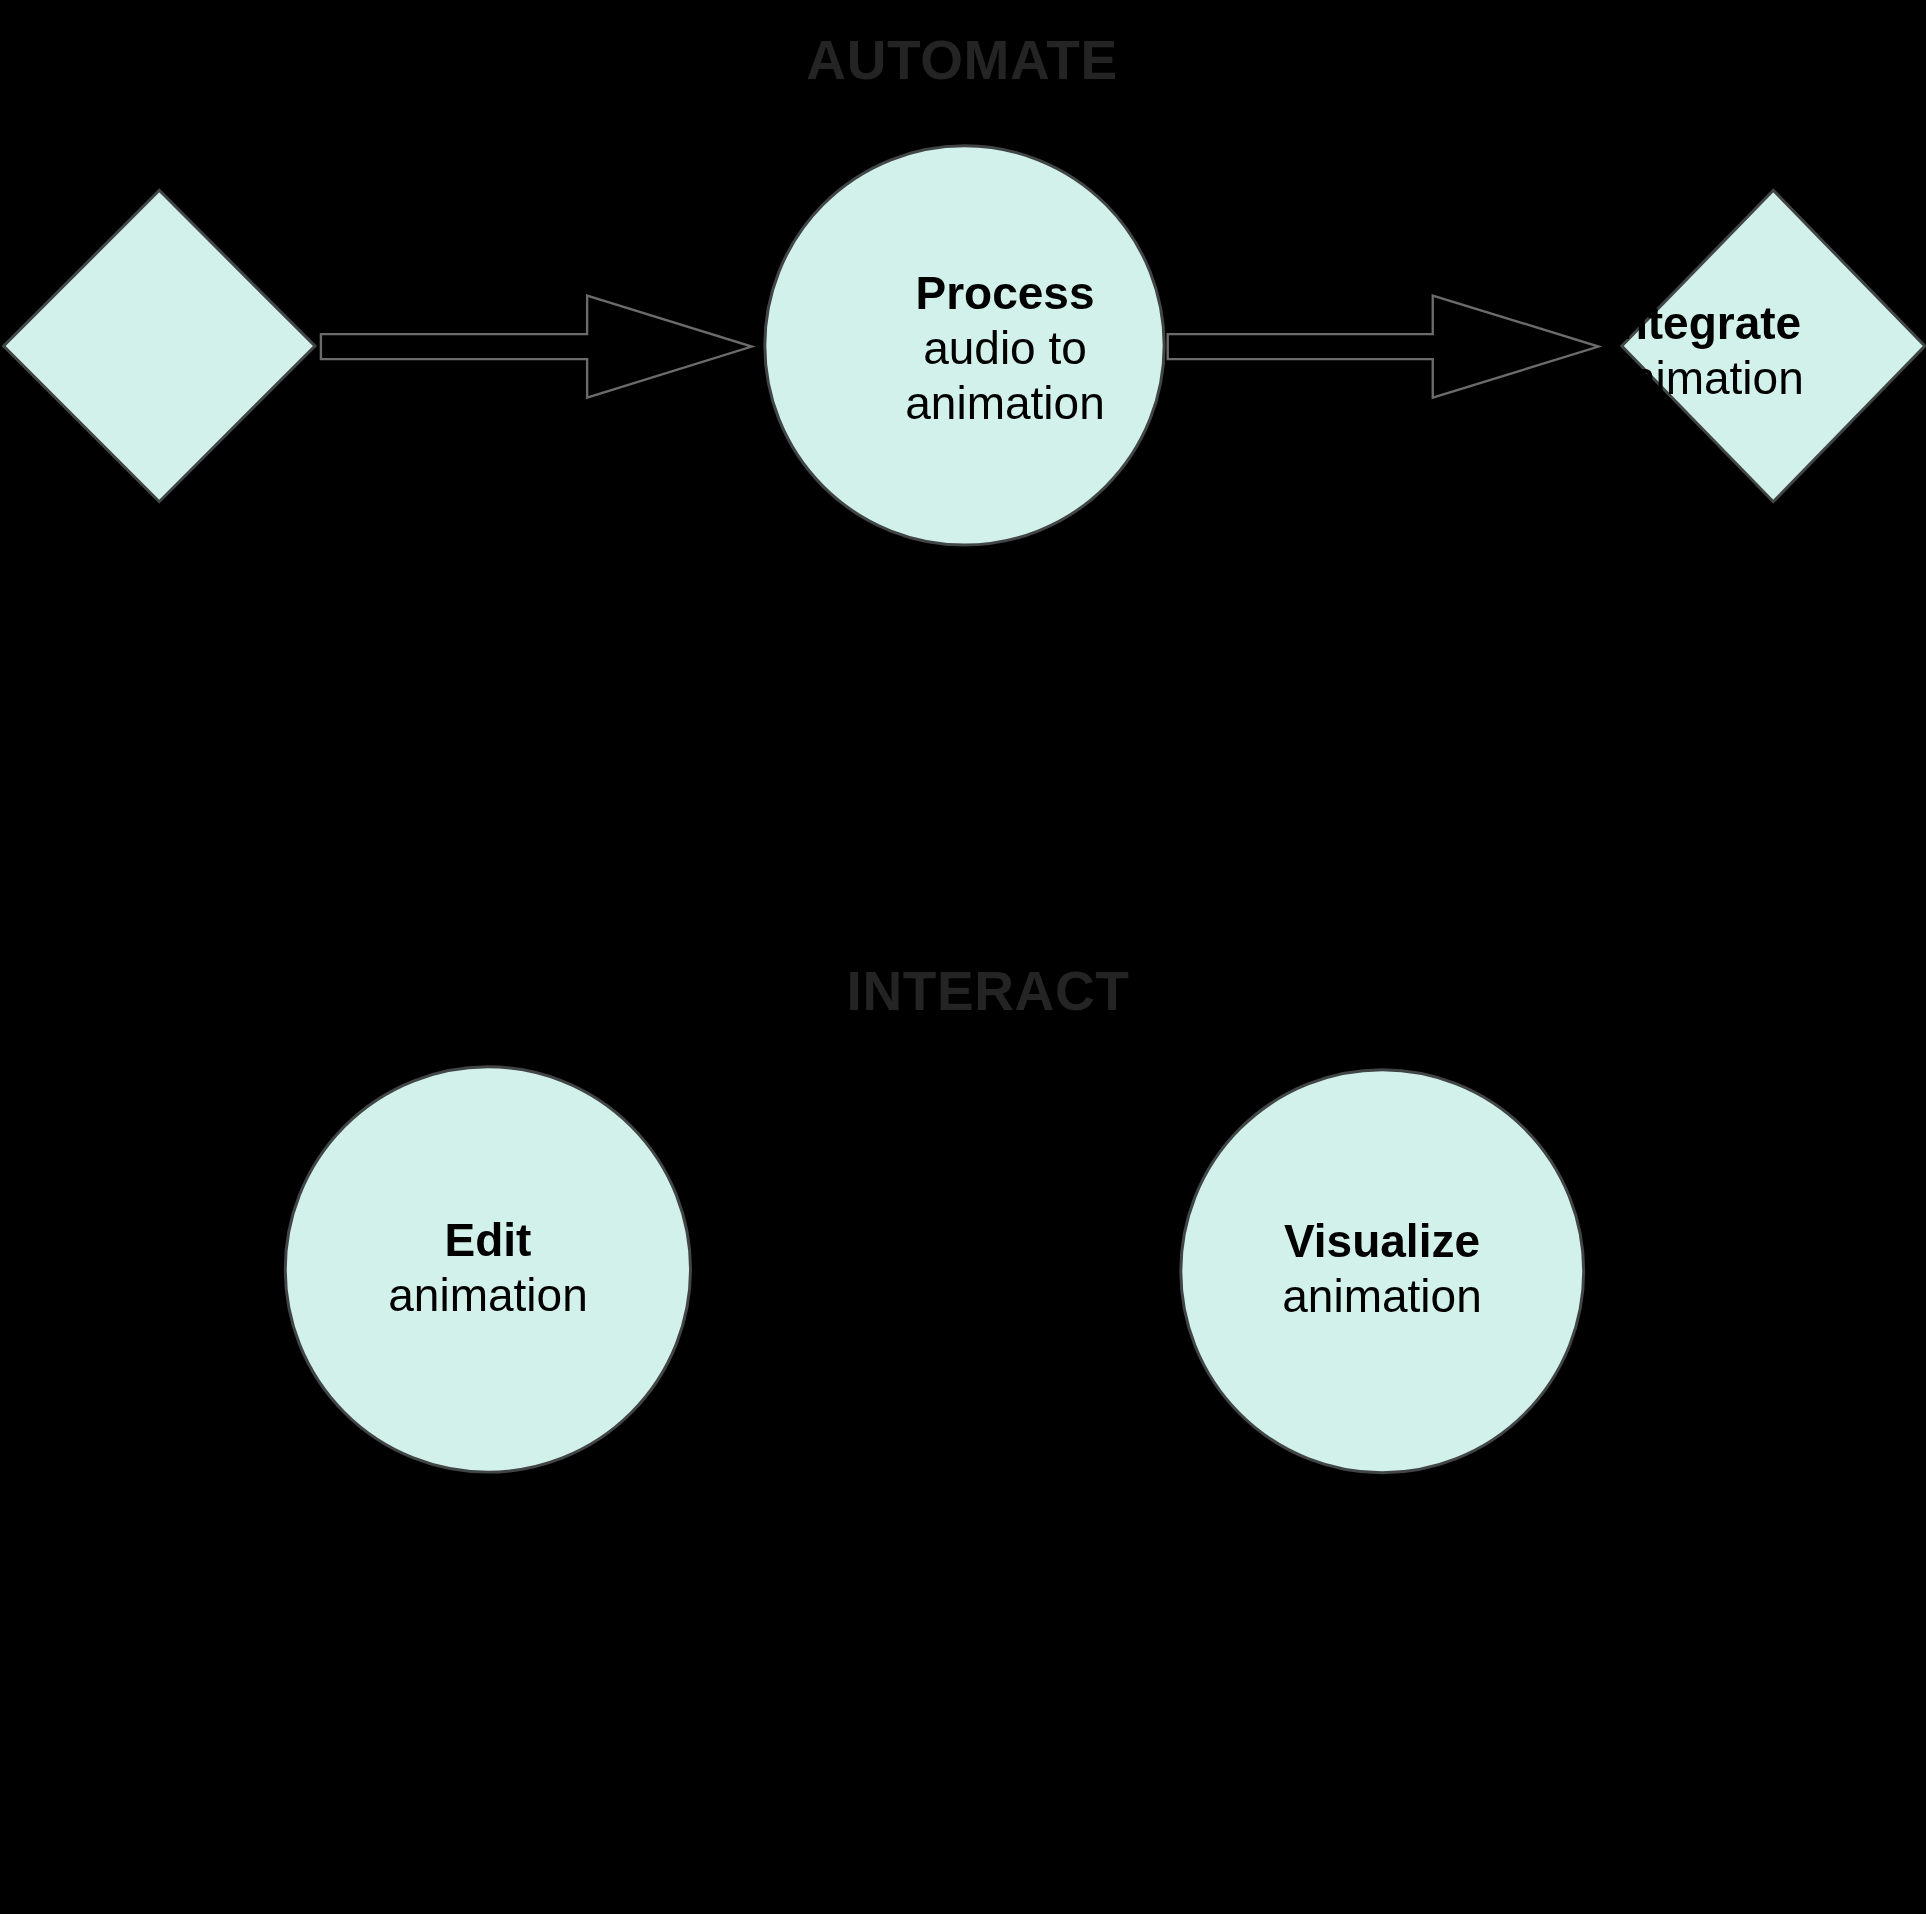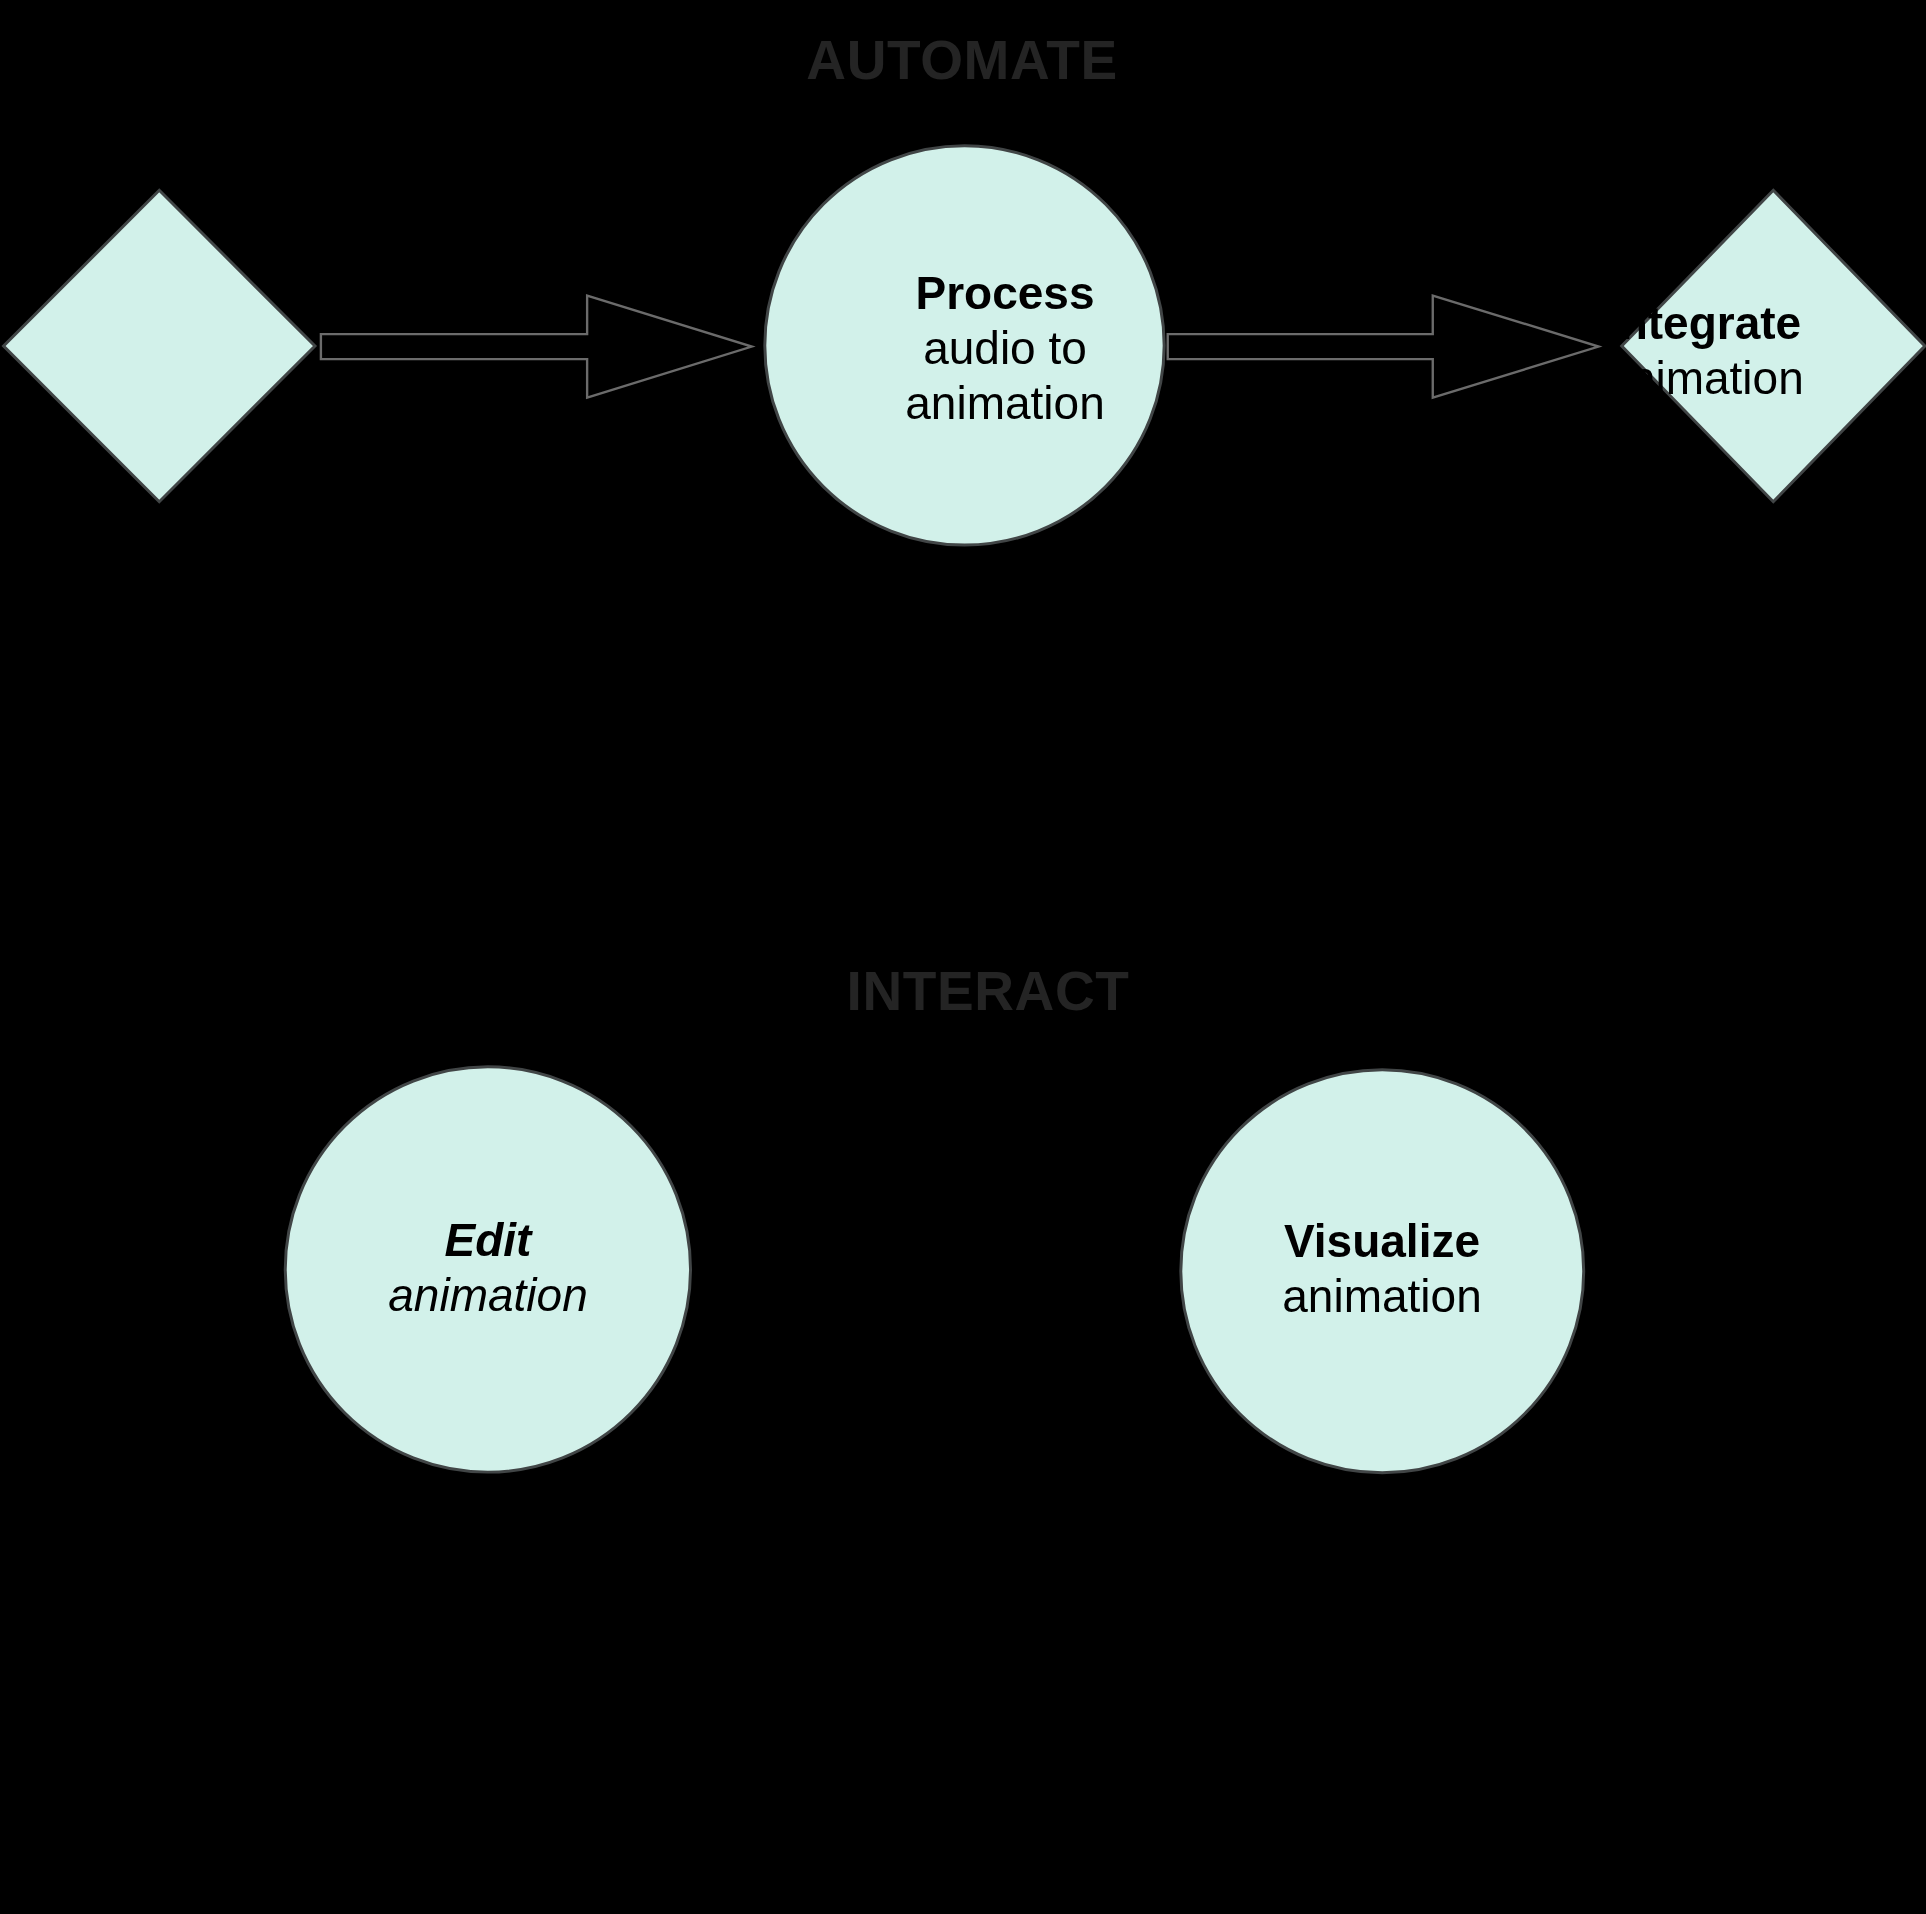--- a/index.html
+++ b/index.html
@@ -83,21 +83,21 @@
     <div class="line-bold">Process</div>
     <div>audio to</div>
     <div>animation</div>
   </div>
 
   <div class="node-label" style="left:1704px; top:351px;">
     <div class="line-bold">Integrate</div>
     <div>animation</div>
   </div>
 
-  <div class="node-label" style="left:488px; top:1268px;font-style:italic;">
+  <div class="node-label" style="left:488px; top:1268px;">
     <div class="line-bold">Edit</div>
     <div>animation</div>
   </div>
 
   <div class="node-label" style="left:1382px; top:1269px;">
     <div class="line-bold">Visualize</div>
     <div>animation</div>
   </div>
 
 </div>

